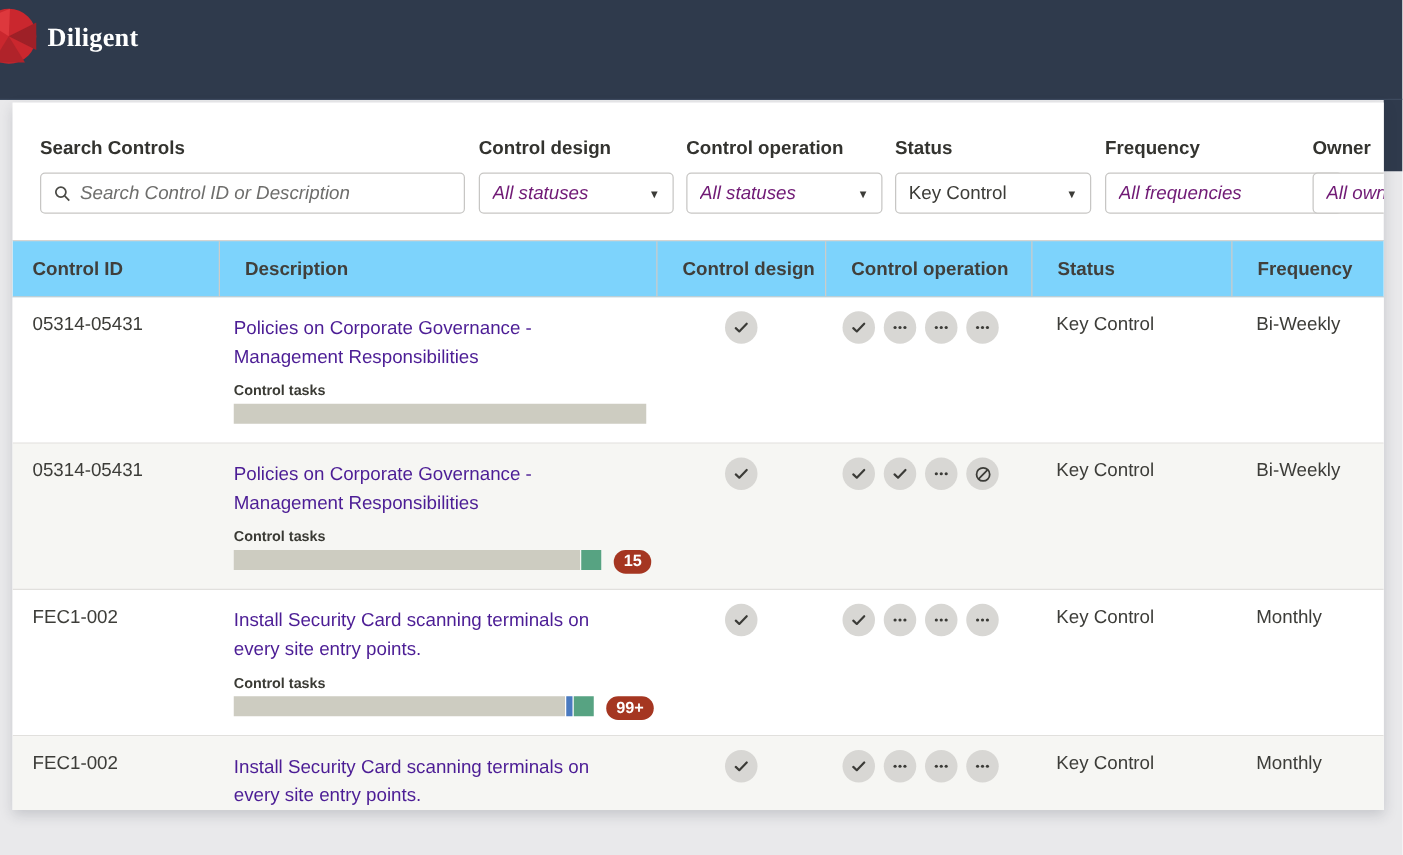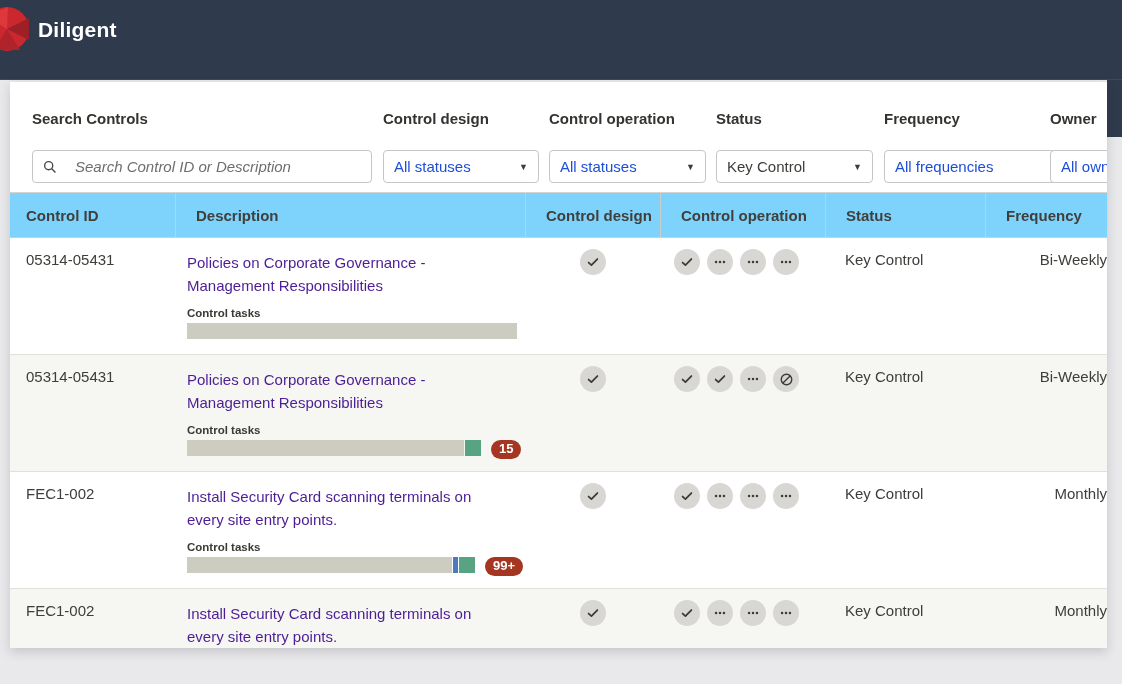--- a/index.html
+++ b/index.html
@@ -1,41 +1,41 @@
 <!DOCTYPE html>
 <html><head>
 <meta charset="utf-8">
 <style>
   * { margin:0; padding:0; box-sizing:border-box; }
   html,body { width:1122px; height:684px; }
   body { font-family:"Liberation Sans", sans-serif; background:#e9e9eb; position:relative; overflow:hidden; }
 
   
   .topbar { position:absolute; left:0; top:0; width:1122px; height:80px; background:#2f3a4c;
-            border-bottom:1px solid #3d4a5e; }
+            border-bottom:1px solid #3d4a5e;font-family:Liberation Serif, serif; }
   .topbar-ext { position:absolute; right:0; top:80px; width:15px; height:57px; background:#2f3a4c; }
   .logo-mark { position:absolute; left:-16px; top:6px; width:46px; height:46px; }
   .brand-name { position:absolute; left:38px; top:18px; color:#ffffff; font-size:21px; font-weight:700; letter-spacing:.2px; }
 
   
   .card { position:absolute; left:10px; top:82px; width:1097px; height:566px; background:#ffffff;
           box-shadow:0 4px 10px rgba(40,45,60,.18); overflow:hidden; }
 
   
   .fgroup { position:absolute; top:28px; }
-  .fgroup .flabel { display:block; font-size:15px; font-weight:700; color:#33332f; margin-bottom:23px; }
+  .fgroup .flabel { display:block; font-size:15px; font-weight:700; color:#33332f; margin-bottom:11px; }
   .fbox { height:33px; background:#fff; border:1px solid #c7c6c4; border-radius:4px;
           display:flex; align-items:center; padding:0 10px; font-size:15px; color:#3c3c38; }
-  .search-box { width:340px; gap:18px; }
+  .search-box { width:340px; gap:7px; }
   .search-box input { border:none; outline:none; flex:1; font-size:15px; font-style:italic; color:#555;
                       font-family:"Liberation Sans", sans-serif; background:transparent; }
   .search-box input::placeholder { color:#6e6e6c; font-style:italic; }
   .dropdown { justify-content:space-between; cursor:pointer; }
   .dd-value { white-space:nowrap; overflow:hidden; }
-  .dd-value.muted { color:#1d4ed8; }
+  .dd-value.muted { color:#701a75; font-style:italic; }
   .caret { font-size:9px; color:#3c3c38; margin-left:8px; }
 
   .f-search   { left:22px;  }
   .f-design   { left:373px; } .f-design .fbox   { width:156px; }
   .f-operation{ left:539px; } .f-operation .fbox{ width:157px; }
   .f-status   { left:706px; } .f-status .fbox   { width:157px; }
   .f-frequency{ left:874px; } .f-frequency .fbox{ width:190px; }
   .f-owner    { left:1040px;} .f-owner .fbox    { width:158px; }
 
   
@@ -56,21 +56,21 @@
   .bar { display:flex; height:16px; }
   .seg { height:16px; }
   .seg + .seg { margin-left:1px; }
   .badge { margin-left:10px; background:#a53621; color:#fff; font-size:13px; font-weight:700;
            border-radius:11px; padding:1px 8px 2px; line-height:16px; }
   .cell-design { display:flex; justify-content:center; align-items:flex-start; padding-top:11px; }
   .cell-op { display:flex; gap:7px; align-items:flex-start; padding-top:11px; padding-left:14px; }
   .icon-circle { width:26px; height:26px; border-radius:50%; background:#d8d7d4;
                  display:flex; align-items:center; justify-content:center; cursor:pointer; flex:0 0 auto; }
   .cell-status { padding-left:20px; }
-  .cell-freq { padding-left:20px;text-align:right; }
+  .cell-freq { padding-left:20px; }
 </style>
 </head>
 <body>
 
 <div class="topbar">
   <span class="logo-mark">
     <svg width="46" height="46" viewBox="0 0 46 46">
       <circle cx="23" cy="23" r="22" fill="#ca272e"></circle>
       <path d="M23 23 L45 12 L45 34 Z" fill="#9e2027"></path>
       <path d="M23 23 L10 44 L36 44 Z" fill="#b0232a"></path>

